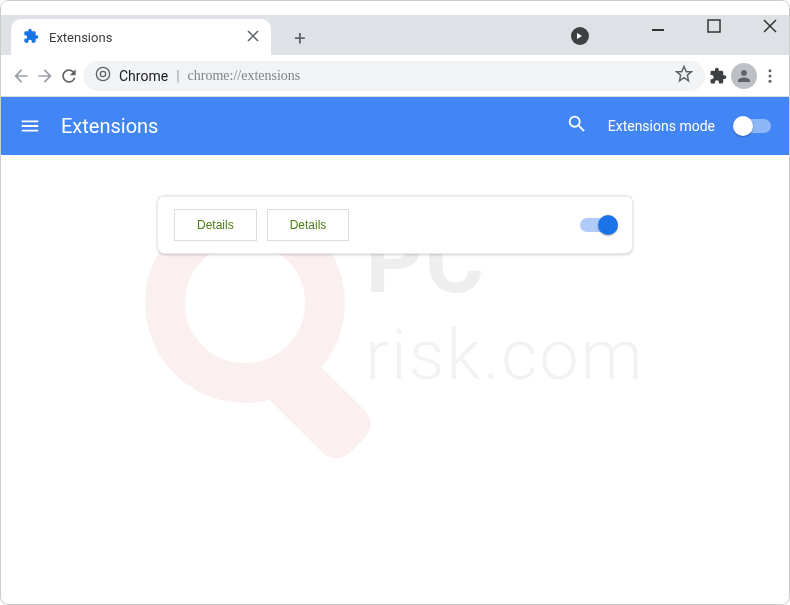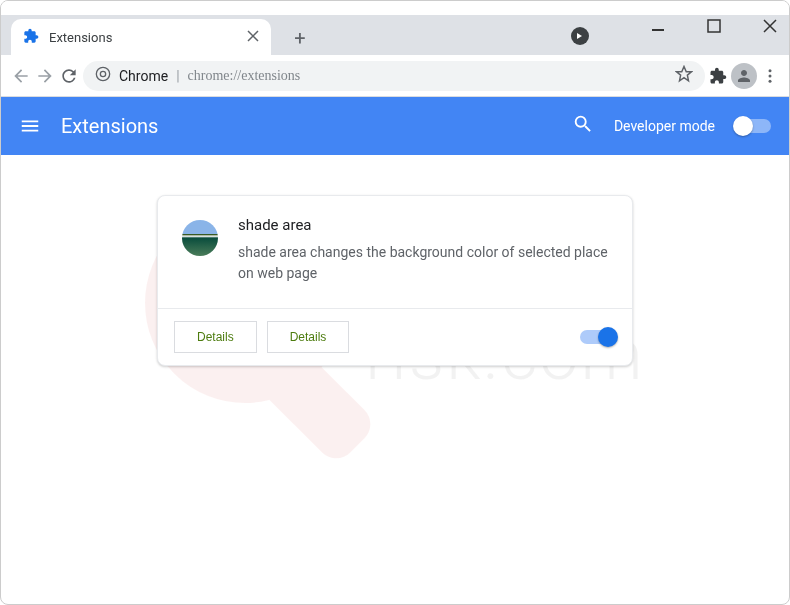--- a/index.html
+++ b/index.html
@@ -355,33 +355,26 @@
         <path fill="#fff" d="M3 6h18v2H3zM3 11h18v2H3zM3 16h18v2H3z"></path>
       </svg>
   </span>
   <span class="blue-title">Extensions</span>
   <div class="blue-right">
     <span>
       <svg width="22" height="22" viewBox="0 0 24 24">
           <path fill="#fff" d="M15.5 14h-.79l-.28-.27A6.471 6.471 0 0016 9.5 6.5 6.5 0 109.5 16c1.61 0 3.09-.59 4.23-1.57l.27.28v.79l5 4.99L20.49 19l-4.99-5zm-6 0C7.01 14 5 11.99 5 9.5S7.01 5 9.5 5 14 7.01 14 9.5 11.99 14 9.5 14z"></path>
         </svg>
     </span>
-    <span class="dev-mode">Developer mode</span>
+    <span class="dev-mode">Extensions mode</span>
     <div class="toggle-off"></div>
   </div>
 </div>
 
 <div class="content">
   <div class="card">
-    <div class="card-top">
-      <div class="ext-icon"></div>
-      <div class="ext-info">
-        <div class="ext-title">shade area</div>
-        <div class="ext-desc">shade area changes the background color of selected place on web page</div>
-      </div>
-    </div>
     <div class="card-bottom">
       <button class="card-btn">Details</button>
       <button class="card-btn">Details</button>
       <div class="toggle-on"></div>
     </div>
   </div>
 </div>
 
 </body></html>

